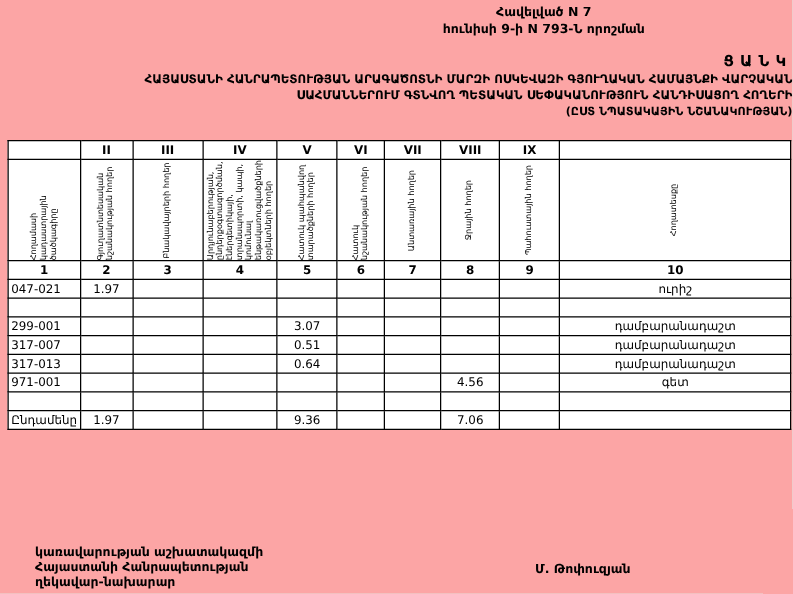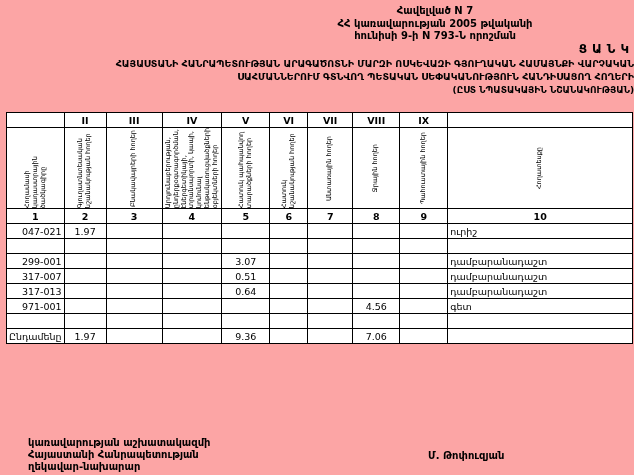--- a/index.html
+++ b/index.html
@@ -27,23 +27,23 @@
     background:#fff;
   }
   table.land td{
     border:1.2px solid #000;
     font-size:9.5px;padding:0 2px;height:14px;
     overflow:hidden;vertical-align:middle;
   }
   td.roman{text-align:center;font-size:8.5px;font-weight:bold;height:13px;}
   td.hdr{height:122px;vertical-align:middle;text-align:center;}
   td.numrow{text-align:center;font-weight:bold;height:13px;}
-  td.code{text-align:right;}
+  td.code{text-align:left;}
   td.num{text-align:center;}
-  td.note{text-align:left;padding-left:4px;margin-left:11px;}
+  td.note{text-align:center;padding-left:4px;margin-left:11px;}
   .vtext{
     writing-mode:vertical-rl;transform:rotate(180deg);
     font-size:6.5px;line-height:1.2;
     max-height:118px;margin:0 auto;text-align:left;
   }
   .footer-left{
     position:absolute;left:28px;top:437px;
     font-size:10px;font-weight:bold;line-height:1.2;
   }
   .signature{
@@ -51,21 +51,20 @@
     font-size:10px;font-weight:bold;
   }
 </style>
 </head>
 <body>
 
 <div class="page">
 
   <div class="appendix">
     <div>Հավելված N 7</div>
-    <div>ՀՀ կառավարության 2005 թվականի</div>
     <div>հունիսի 9-ի N 793-Ն որոշման</div>
   </div>
 
   <div class="titleblock">
     <div class="title-main">ՑԱՆԿ</div>
     <div class="title-line">ՀԱՅԱՍՏԱՆԻ ՀԱՆՐԱՊԵՏՈՒԹՅԱՆ ԱՐԱԳԱԾՈՏՆԻ ՄԱՐԶԻ ՈՍԿԵՎԱԶԻ ԳՅՈՒՂԱԿԱՆ ՀԱՄԱՅՆՔԻ ՎԱՐՉԱԿԱՆ</div>
     <div class="title-line">ՍԱՀՄԱՆՆԵՐՈՒՄ ԳՏՆՎՈՂ ՊԵՏԱԿԱՆ ՍԵՓԱԿԱՆՈՒԹՅՈՒՆ ՀԱՆԴԻՍԱՑՈՂ ՀՈՂԵՐԻ</div>
     <div class="title-sub">(ԸՍՏ ՆՊԱՏԱԿԱՅԻՆ ՆՇԱՆԱԿՈՒԹՅԱՆ)</div>
   </div>
 

